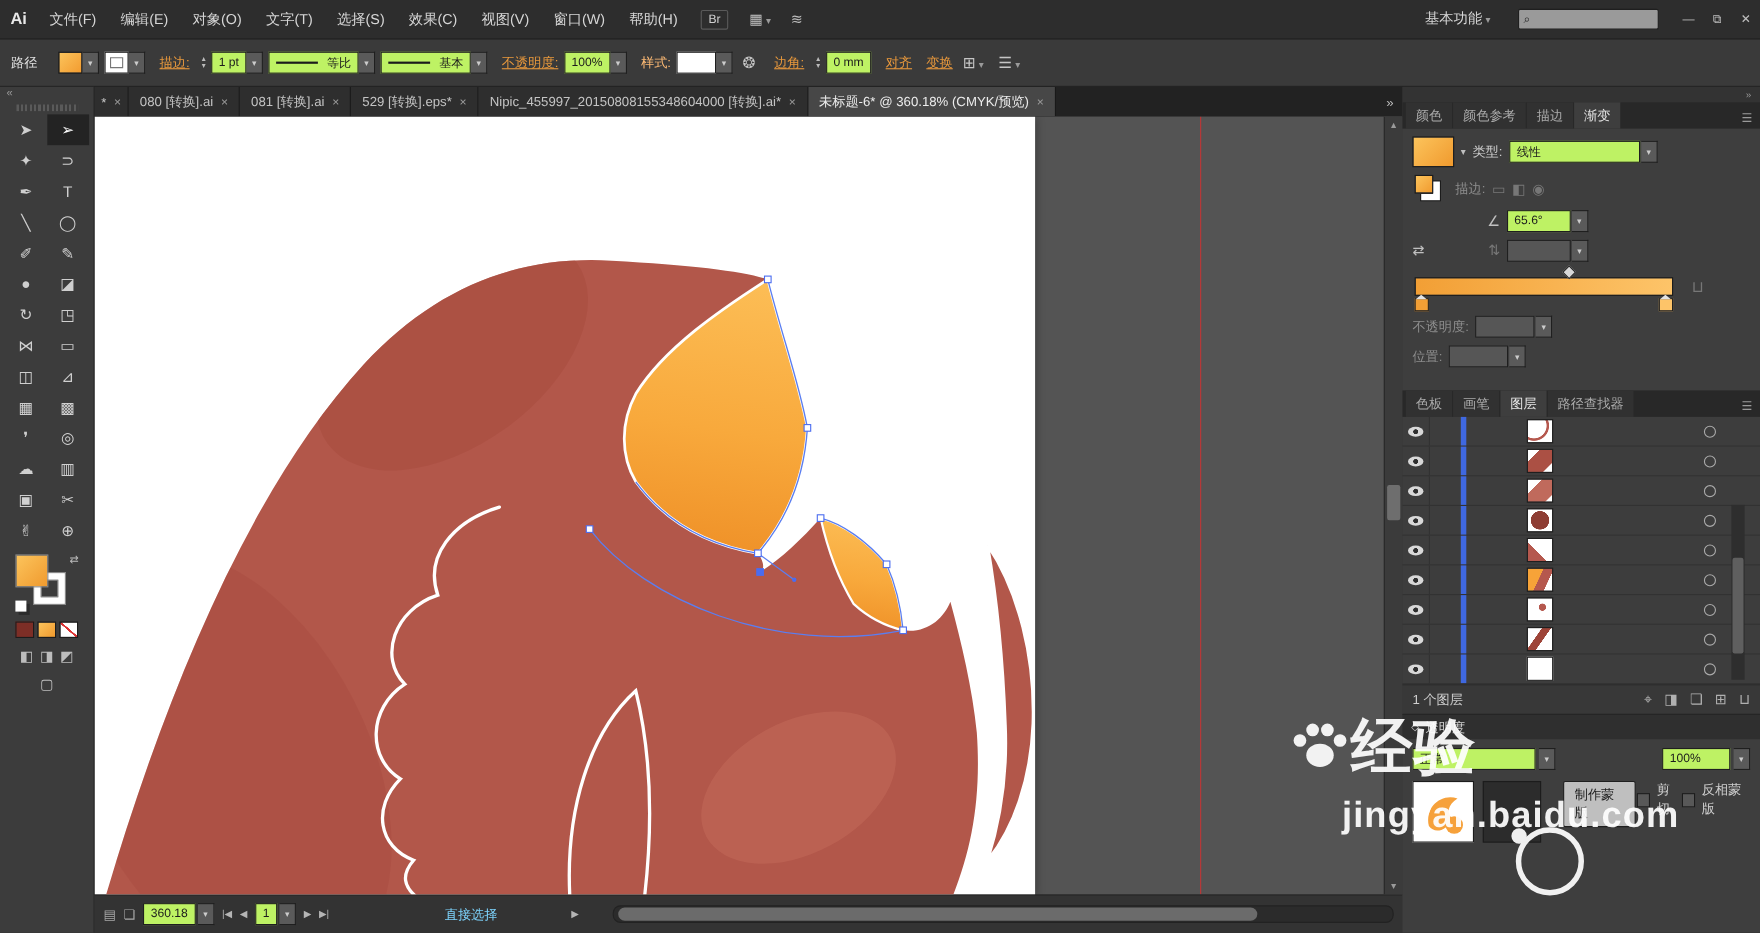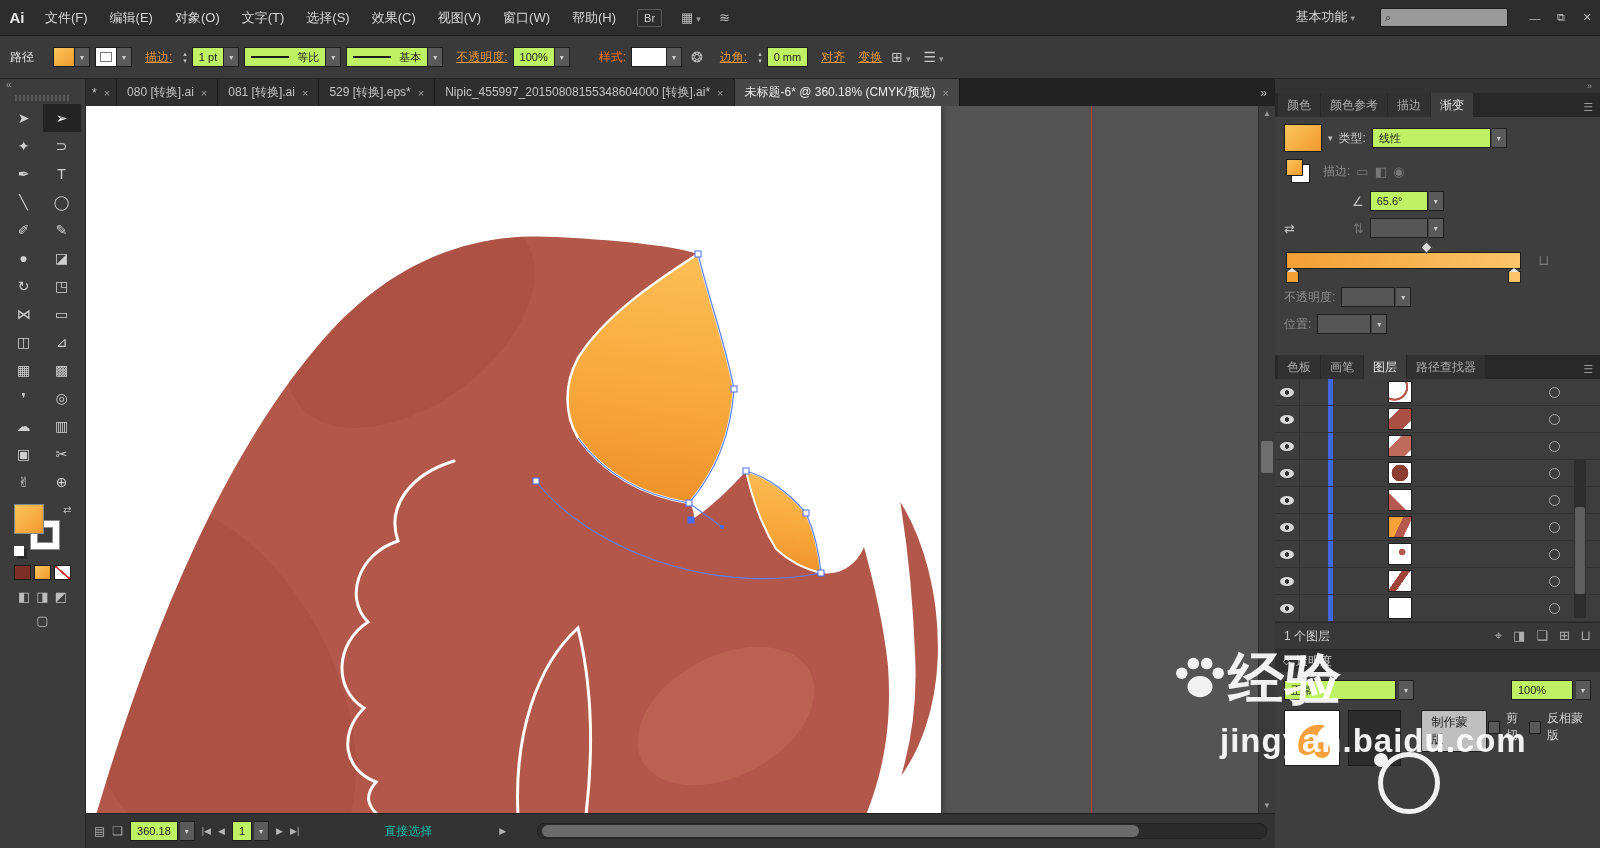--- a/index.html
+++ b/index.html
@@ -13,21 +13,21 @@
   .br-btn{border:1px solid #5a5a5a;border-radius:2px;padding:2px 6px;font-size:11px;margin:0 10px;color:#cfcfcf;}
   .mi-icon{padding:0 9px;color:#bdbdbd;font-size:13px;}
   .caret{font-size:9px;color:#9a9a9a;margin-left:3px;}
   .spacer{flex:1;}
   .searchbox{width:118px;height:17px;background:#9a9a9a;border:1px solid #1f1f1f;border-radius:2px;margin:0 14px;color:#2c2c2c;font-size:11px;padding:0 4px;display:flex;align-items:center;}
   .winbtn{width:26px;text-align:center;color:#bdbdbd;font-size:11px;}
 
   
   .controlbar{height:42px;background:#3a3a3a;border-bottom:1px solid #232323;display:flex;align-items:center;gap:5px;padding:0 10px;flex:none;}
   .cb-title{color:#e0e0e0;margin-right:14px;}
-  .cb-label{color:#f97316;margin-left:24px;}
+  .cb-label{color:#fdba74;margin-left:8px;}
   .olink{color:#e8983c;text-decoration:underline;margin-left:8px;}
   .swatch-mini{width:20px;height:18px;border:1px solid #1c1c1c;display:inline-block;}
   .swatch-mini.fill{background:linear-gradient(135deg,#fcc45c,#f29b2f);}
   .swatch-mini.stroke{background:#fff;box-shadow:inset 0 0 0 4px #fff,inset 0 0 0 5px #777;}
   .fld{background:#bef264;color:#1c1c1c;height:18px;display:inline-flex;align-items:center;padding:0 6px;border:1px solid #1f1f1f;font-size:11px;white-space:nowrap;}
   .fld.gray{background:#565656;color:#9a9a9a;}
   .dd{width:14px;height:18px;background:#5a5a5a;color:#ccc;display:inline-flex;align-items:center;justify-content:center;border:1px solid #1f1f1f;border-left:none;font-size:8px;margin-left:-5px;}
   .stepper{display:inline-flex;flex-direction:column;font-size:7px;line-height:7px;color:#bbb;margin-left:6px;}
   .pline{display:inline-block;width:38px;height:2px;background:#1c1c1c;margin-right:8px;}
   .cb-icon{color:#c5c5c5;font-size:14px;padding:0 4px;}
@@ -69,21 +69,21 @@
   .artboard svg{display:block;}
   .guide{position:absolute;left:1005px;top:0;bottom:0;width:1px;background:#c03636;}
   .vscroll{position:absolute;right:0;top:0;bottom:0;width:16px;background:#3b3b3b;border-left:1px solid #2a2a2a;}
   .vscroll .arr{height:15px;display:flex;align-items:center;justify-content:center;font-size:8px;color:#9a9a9a;}
   .vscroll .arr.down{position:absolute;bottom:0;left:0;right:0;}
   .vthumb{position:absolute;left:2px;right:2px;top:335px;height:32px;background:#6e6e6e;border-radius:2px;}
 
   .statusbar{height:34px;background:#333;border-top:1px solid #222;display:flex;align-items:center;gap:7px;padding:0 8px;font-size:11px;flex:none;}
   .sb-icon{color:#a8a8a8;font-size:12px;}
   .navarr{color:#b5b5b5;font-size:9px;}
-  .sb-status{color:#14b8a6;font-size:12px;margin-left:78px;}
+  .sb-status{color:#7dd3fc;font-size:12px;margin-left:98px;}
   .hscroll{flex:1;height:14px;background:#2b2b2b;border:1px solid #222;border-radius:7px;margin-left:24px;position:relative;}
   .hthumb{position:absolute;left:4px;top:1px;bottom:1px;width:82%;background:#6b6b6b;border-radius:6px;}
 
   
   .rightpanel{width:325px;background:#333;flex:none;display:flex;flex-direction:column;position:relative;}
   .dockhead{height:14px;display:flex;justify-content:flex-end;align-items:center;color:#9a9a9a;font-size:9px;padding-right:8px;}
   .ptabs{height:24px;background:#282828;display:flex;align-items:flex-end;gap:1px;padding-left:3px;flex:none;}
   .ptab{padding:4px 9px 3px;background:#313131;color:#ababab;font-size:12px;white-space:nowrap;}
   .ptab.active{background:#3e3e3e;color:#e6e6e6;}
   .pmenu{margin-left:auto;color:#9a9a9a;padding:0 7px 3px;font-size:11px;}

